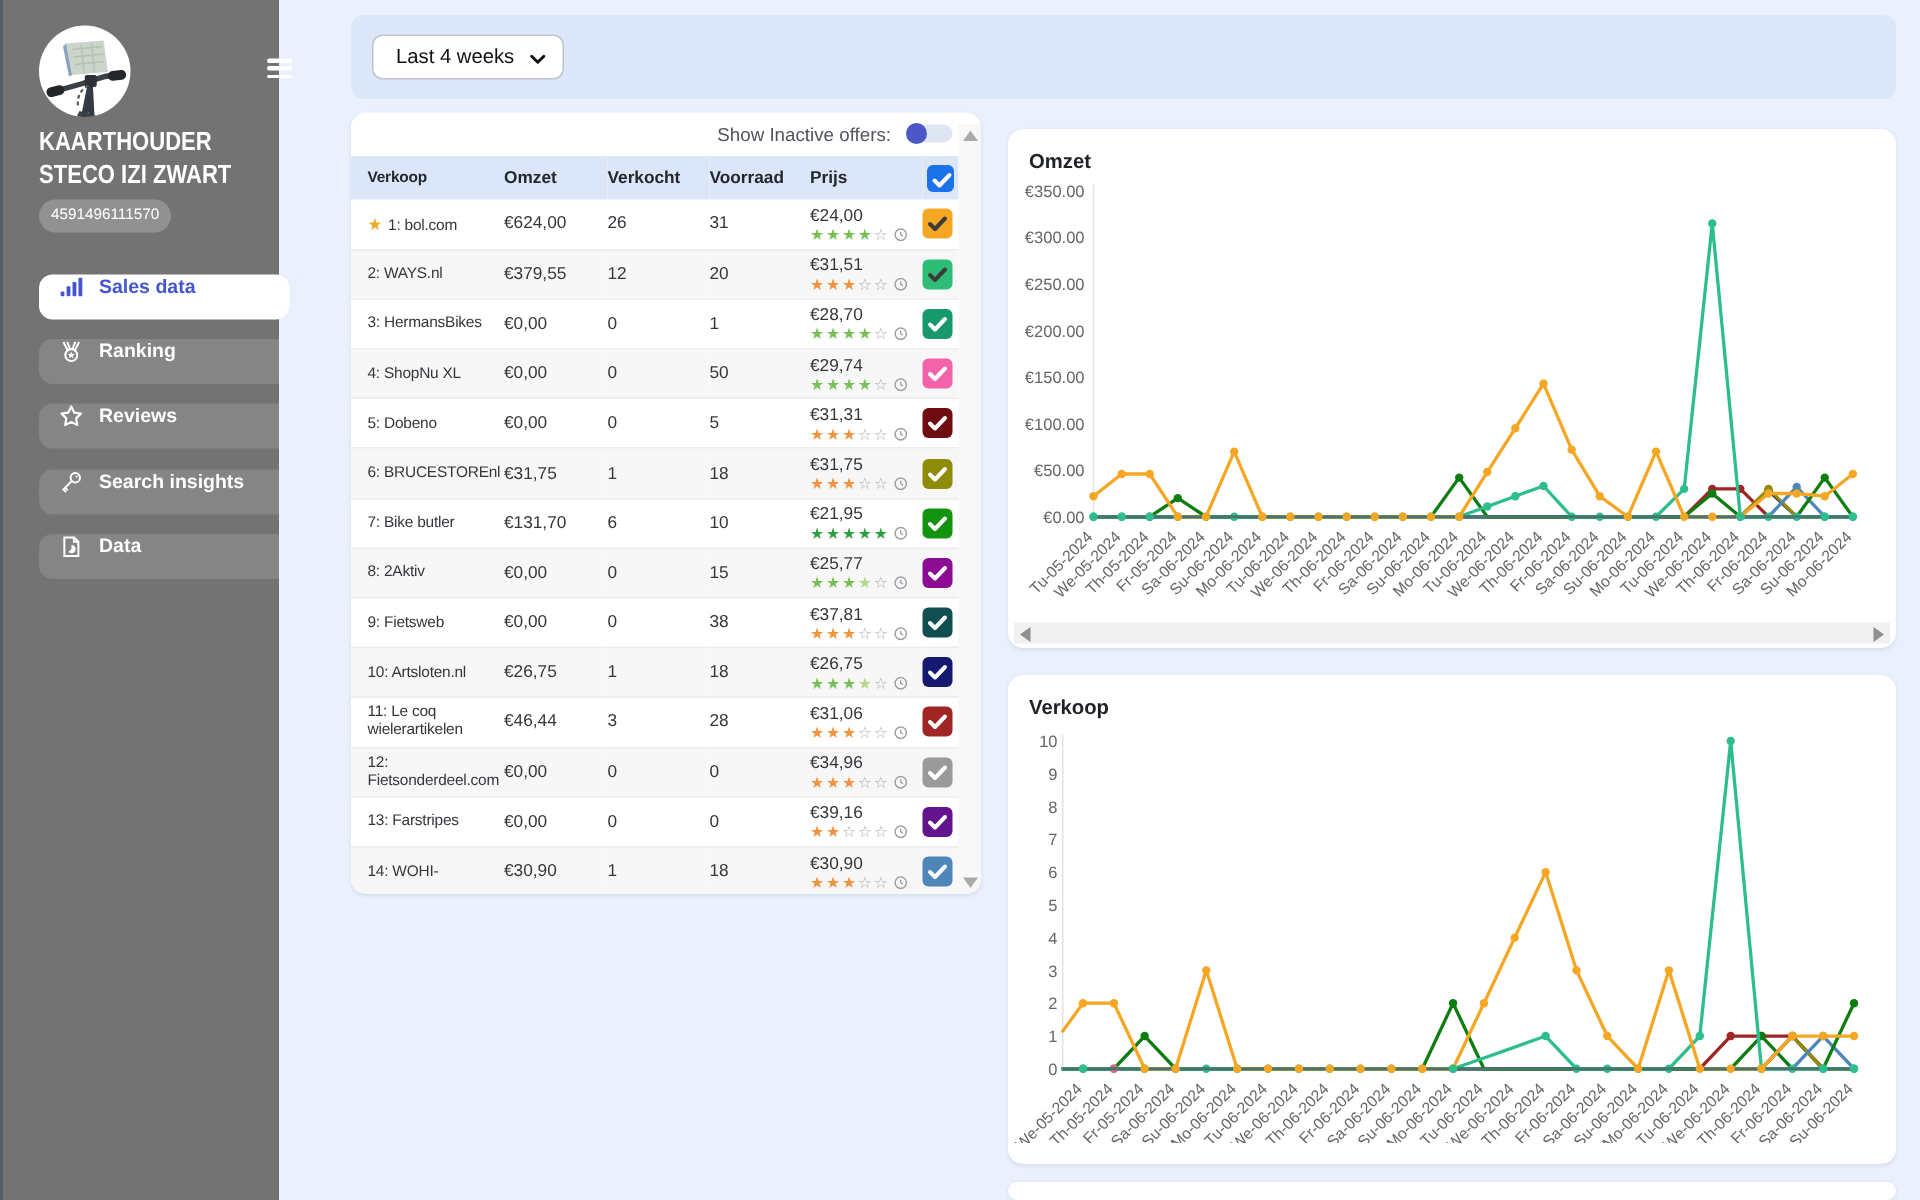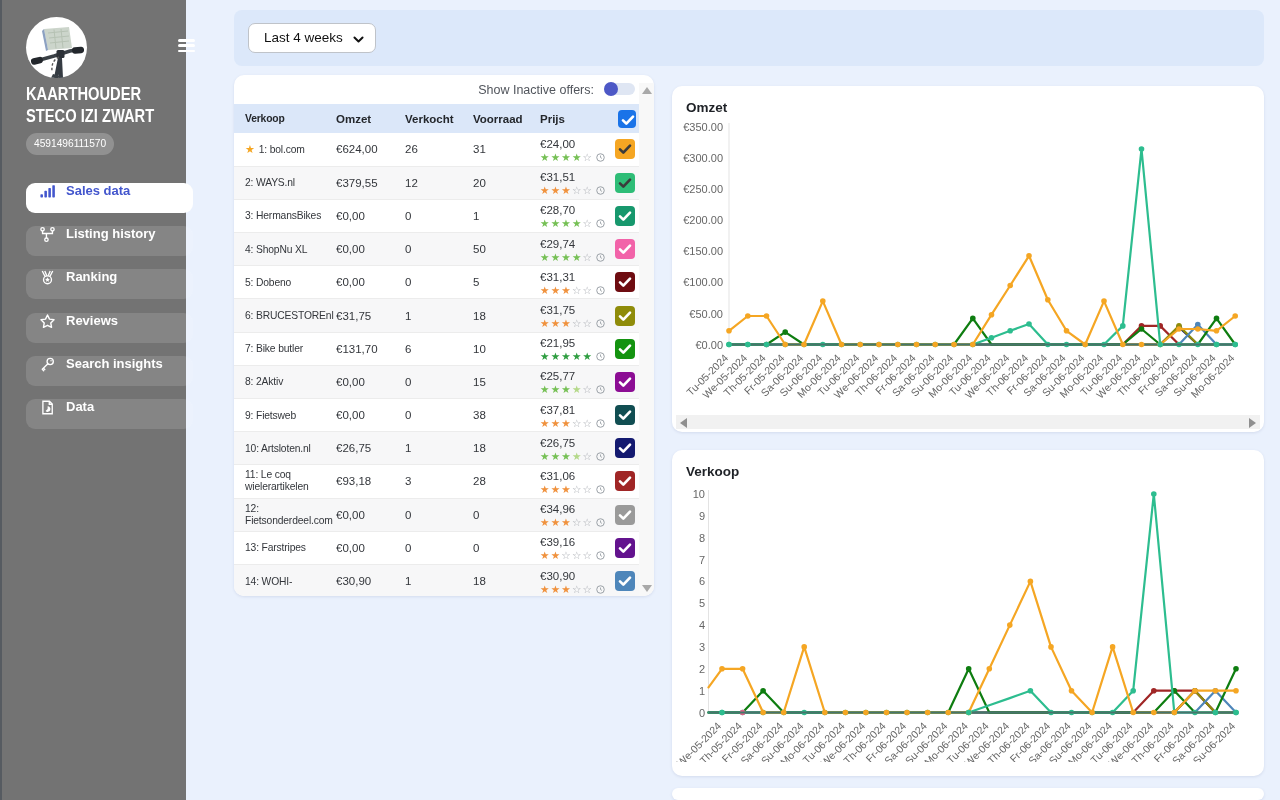--- a/index.html
+++ b/index.html
@@ -79,26 +79,20 @@
   <div class="sname">KAARTHOUDER<br>STECO IZI ZWART</div>
   <div class="badge">4591496111570</div>
   <div class="nav">
     <a class="act"><svg viewBox="0 0 24 24" fill="#4356cd">
           <rect x="2" y="16" width="3.6" height="4.5" rx="1"></rect>
           <rect x="7.6" y="11" width="3.6" height="9.5" rx="1"></rect>
           <rect x="13.2" y="7" width="3.6" height="13.5" rx="1"></rect>
           <rect x="18.8" y="3" width="3.6" height="17.5" rx="1"></rect>
         </svg>Sales data</a>
     <a><svg viewBox="0 0 24 24" fill="none" stroke="#fff" stroke-width="1.9">
-          <circle cx="5" cy="4.6" r="2.4"></circle>
-          <circle cx="19" cy="4.6" r="2.4"></circle>
-          <circle cx="10.5" cy="19.4" r="2.4"></circle>
-          <path d="M5 7v3.6h14V7M10.5 10.6v6.4"></path>
-        </svg>Listing history</a>
-    <a><svg viewBox="0 0 24 24" fill="none" stroke="#fff" stroke-width="1.9">
           <circle cx="12" cy="15.2" r="5.6"></circle>
           <path d="M12 11.8l1.05 2.1 2.3.25-1.75 1.6.5 2.3-2.1-1.25-2.1 1.25.5-2.3-1.75-1.6 2.3-.25z" fill="#fff" stroke="none"></path>
           <path d="M8.6 10.6L4.6 2.8M11 9.7L8.2 2.8M15.4 10.6l4-7.8M13 9.7l2.8-6.9"></path>
         </svg>Ranking</a>
     <a><svg viewBox="0 0 24 24" fill="none" stroke="#fff" stroke-width="2" stroke-linejoin="round">
           <path d="M12 2.8l2.8 5.8 6.4.9-4.6 4.5 1.1 6.3-5.7-3-5.7 3 1.1-6.3L2.8 9.5l6.4-.9z"></path>
         </svg>Reviews</a>
     <a><svg viewBox="0 0 24 24" fill="none" stroke="#fff" stroke-width="1.9" stroke-linecap="round">
           <circle cx="15.8" cy="7.8" r="4.4"></circle>
           <circle cx="17" cy="6.6" r="1" fill="#fff" stroke="none"></circle>
@@ -344,21 +338,21 @@
           <td>
             <div class="cb" style="background:#141a70">
               <svg width="16" height="16" viewBox="0 0 24 24">
                 <path d="M4.5 12.5l5 5L19.5 7" fill="none" stroke="#fff" stroke-width="4" stroke-linecap="round" stroke-linejoin="round"></path>
               </svg>
             </div>
           </td>
         </tr>
   <tr>
           <td class="first name2">11: Le coq wielerartikelen</td>
-          <td>€93,18</td>
+          <td>€46,44</td>
           <td>3</td>
           <td>28</td>
           <td>
             <div class="price">€31,06</div>
             <div class="stars"><span class="o">★</span><span class="o">★</span><span class="o">★</span><span class="e">☆</span><span class="e">☆</span><svg class="clock" width="9" height="9" viewBox="0 0 10 10">
                 <circle cx="5" cy="5" r="4.2" fill="none" stroke="#9aa0a6" stroke-width="1.1"></circle>
                 <path d="M5 2.8V5l1.6 1" fill="none" stroke="#9aa0a6" stroke-width="1"></path>
               </svg></div>
           </td>
           <td>

